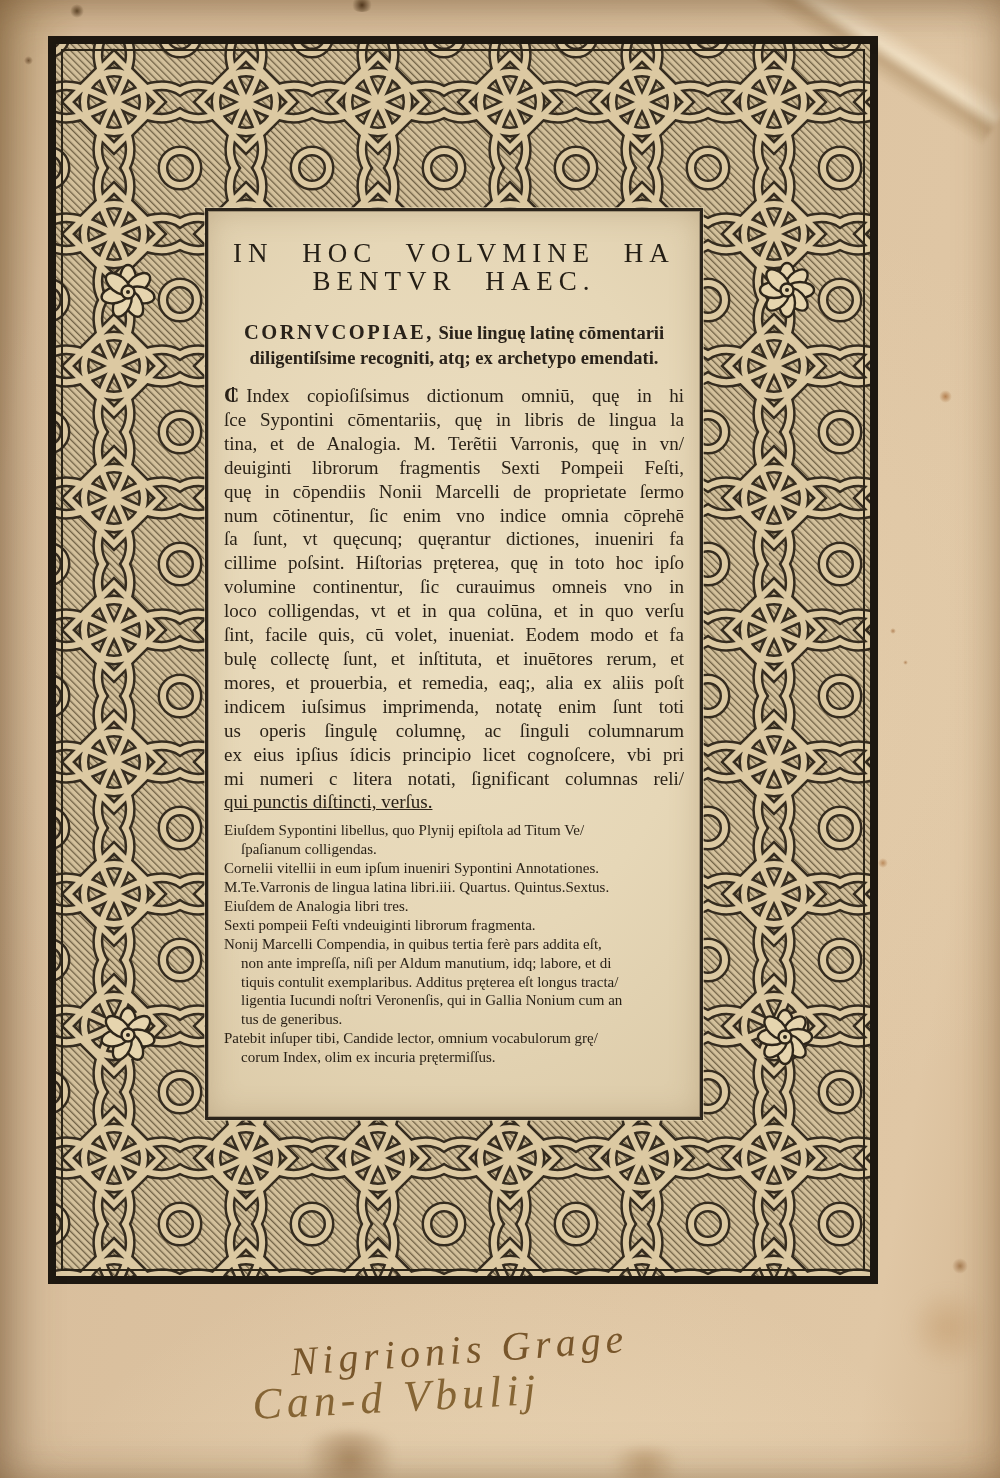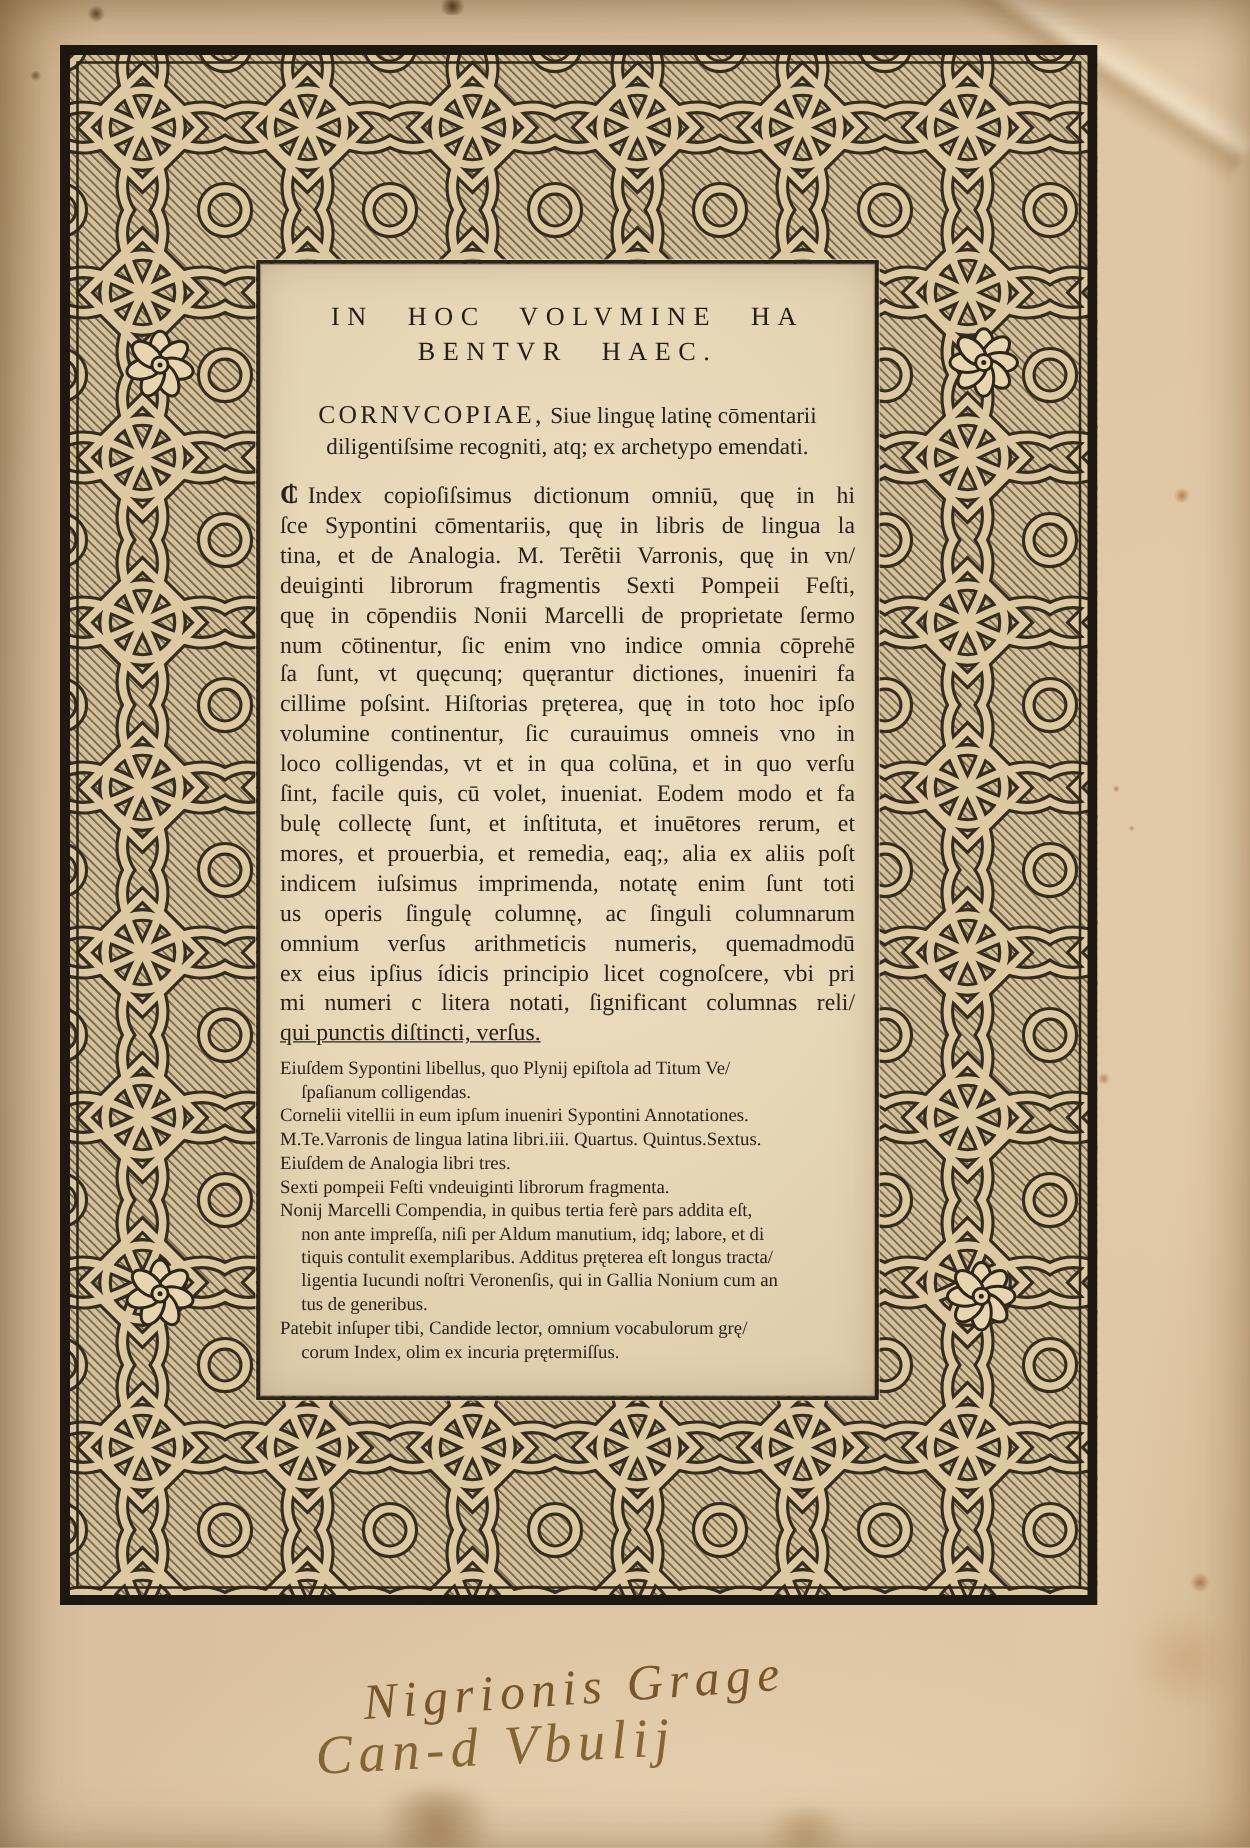--- a/index.html
+++ b/index.html
@@ -40,23 +40,23 @@
     position:absolute;left:157px;top:172px;width:498px;height:912px;
     box-sizing:border-box;border:3px solid #2b241b;
     background:
       radial-gradient(ellipse 420px 600px at 50% 42%, #ecdfc2 0%, #e6d7b7 60%, #ddccaa 100%);
     box-shadow:
       inset 0 0 0 1px rgba(43,36,27,.30),
       inset 0 0 30px rgba(130,100,60,.28),
       0 0 0 1px rgba(230,215,180,.6);
     padding:0 16px;color:#29221a;
   }
-  .title{margin-top:28px;text-align:center;font-size:21px;line-height:28px;
+  .title{margin-top:28px;text-align:center;font-size:27px;line-height:28px;
     letter-spacing:6px;word-spacing:16px;color:#241e15;}
-  .subtitle{margin-top:25px;text-align:center;font-size:18.5px;line-height:25px;color:#29221a;}
+  .subtitle{margin-top:25px;text-align:center;font-size:18.5px;line-height:25px;color:#29221a;font-weight:bold;}
   .subtitle .lead{font-size:20.5px;letter-spacing:2.5px;}
   .mainblock{margin-top:13px;font-size:19px;line-height:23.9px;color:#2a2218;}
   .mainblock .ln{text-align:justify;text-align-last:justify;white-space:nowrap;}
   .mainblock .ln.last{text-align-last:left;text-decoration:underline;}
   .capitulum{position:relative;display:inline-block;font-weight:bold;font-size:21px;
     margin-right:5px;padding-right:2px;}
   .capitulum .capbar{position:absolute;left:8px;top:3px;width:2px;height:15px;
     background:#29221a;}
   .listblock{margin-top:7px;font-size:15px;line-height:18.9px;color:#2a2218;}
   .listblock .ln{white-space:nowrap;}
@@ -213,21 +213,20 @@
         <div class="ln">num cōtinentur, ſic enim vno indice omnia cōprehē</div>
         <div class="ln">ſa ſunt, vt quęcunq; quęrantur dictiones, inueniri fa</div>
         <div class="ln">cillime poſsint. Hiſtorias pręterea, quę in toto hoc ipſo</div>
         <div class="ln">volumine continentur, ſic curauimus omneis vno in</div>
         <div class="ln">loco colligendas, vt et in qua colūna, et in quo verſu</div>
         <div class="ln">ſint, facile quis, cū volet, inueniat. Eodem modo et fa</div>
         <div class="ln">bulę collectę ſunt, et inſtituta, et inuētores rerum, et</div>
         <div class="ln">mores, et prouerbia, et remedia, eaq;, alia ex aliis poſt</div>
         <div class="ln">indicem iuſsimus imprimenda, notatę enim ſunt toti</div>
         <div class="ln">us operis ſingulę columnę, ac ſinguli columnarum</div>
-        <div class="ln">omnium verſus arithmeticis numeris, quemadmodū</div>
         <div class="ln">ex eius ipſius ídicis principio licet cognoſcere, vbi pri</div>
         <div class="ln">mi numeri c litera notati, ſignificant columnas reli/</div>
         <div class="ln last">qui punctis diſtincti, verſus.</div>
       </div>
 
       <div class="listblock">
         <div class="ln">Eiuſdem Sypontini libellus, quo Plynij epiſtola ad Titum Ve/</div>
         <div class="ln cont">ſpaſianum colligendas.</div>
         <div class="ln">Cornelii vitellii in eum ipſum inueniri Sypontini Annotationes.</div>
         <div class="ln">M.Te.Varronis de lingua latina libri.iii. Quartus. Quintus.Sextus.</div>

